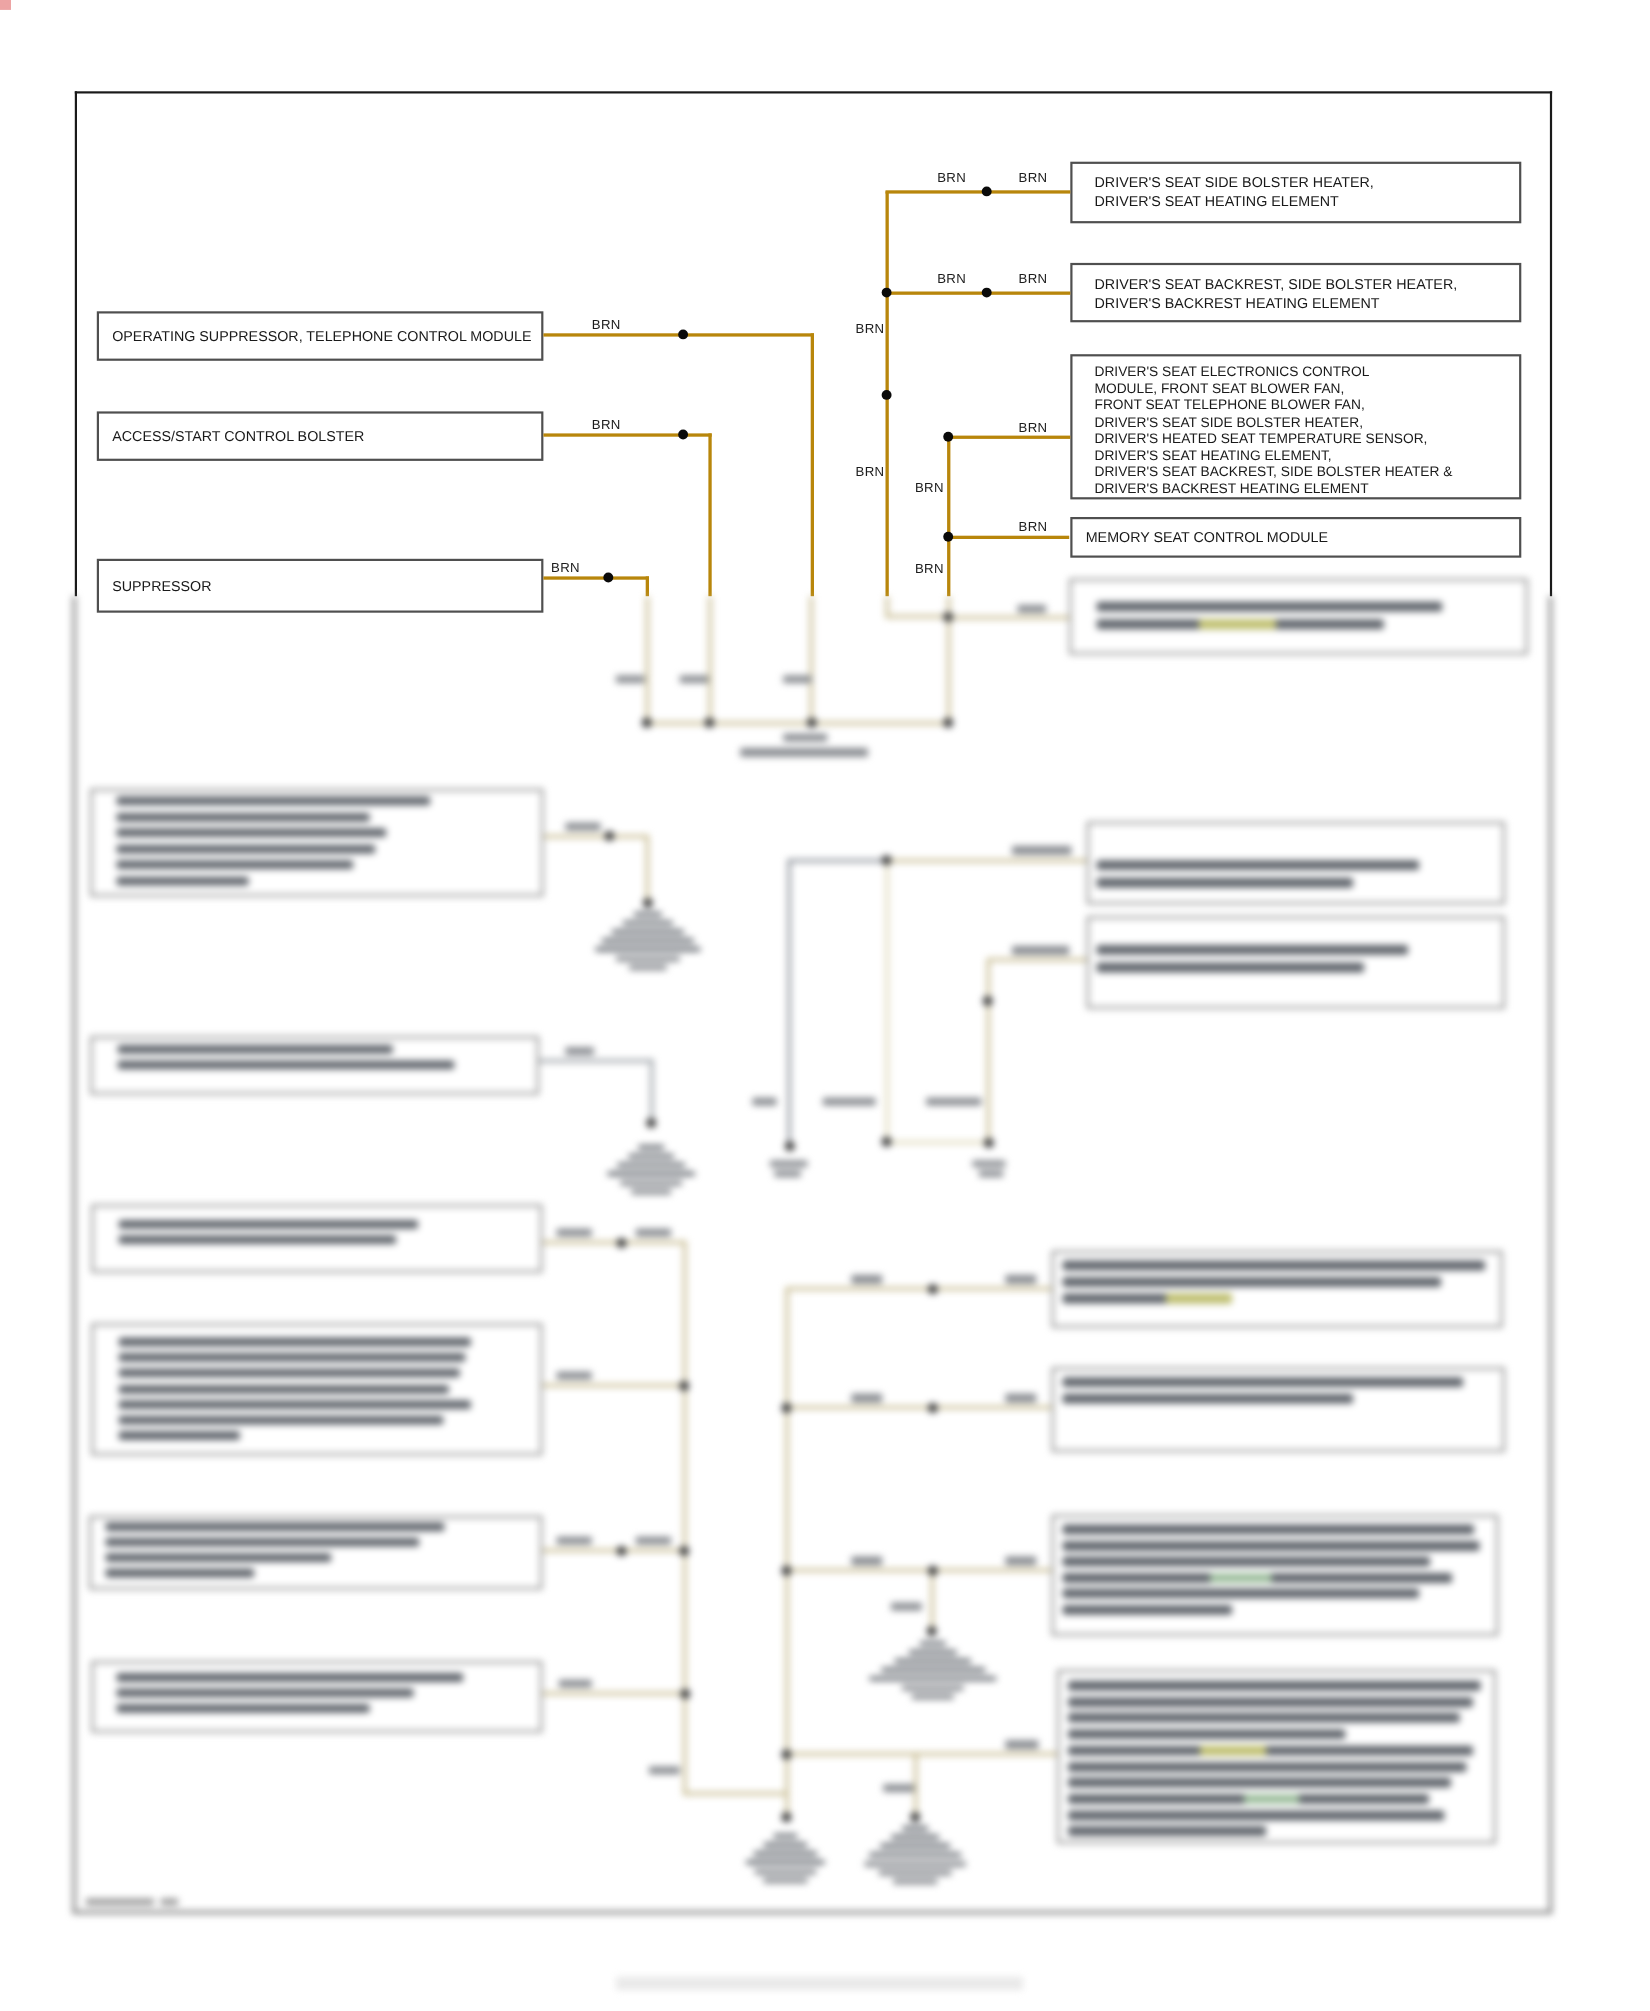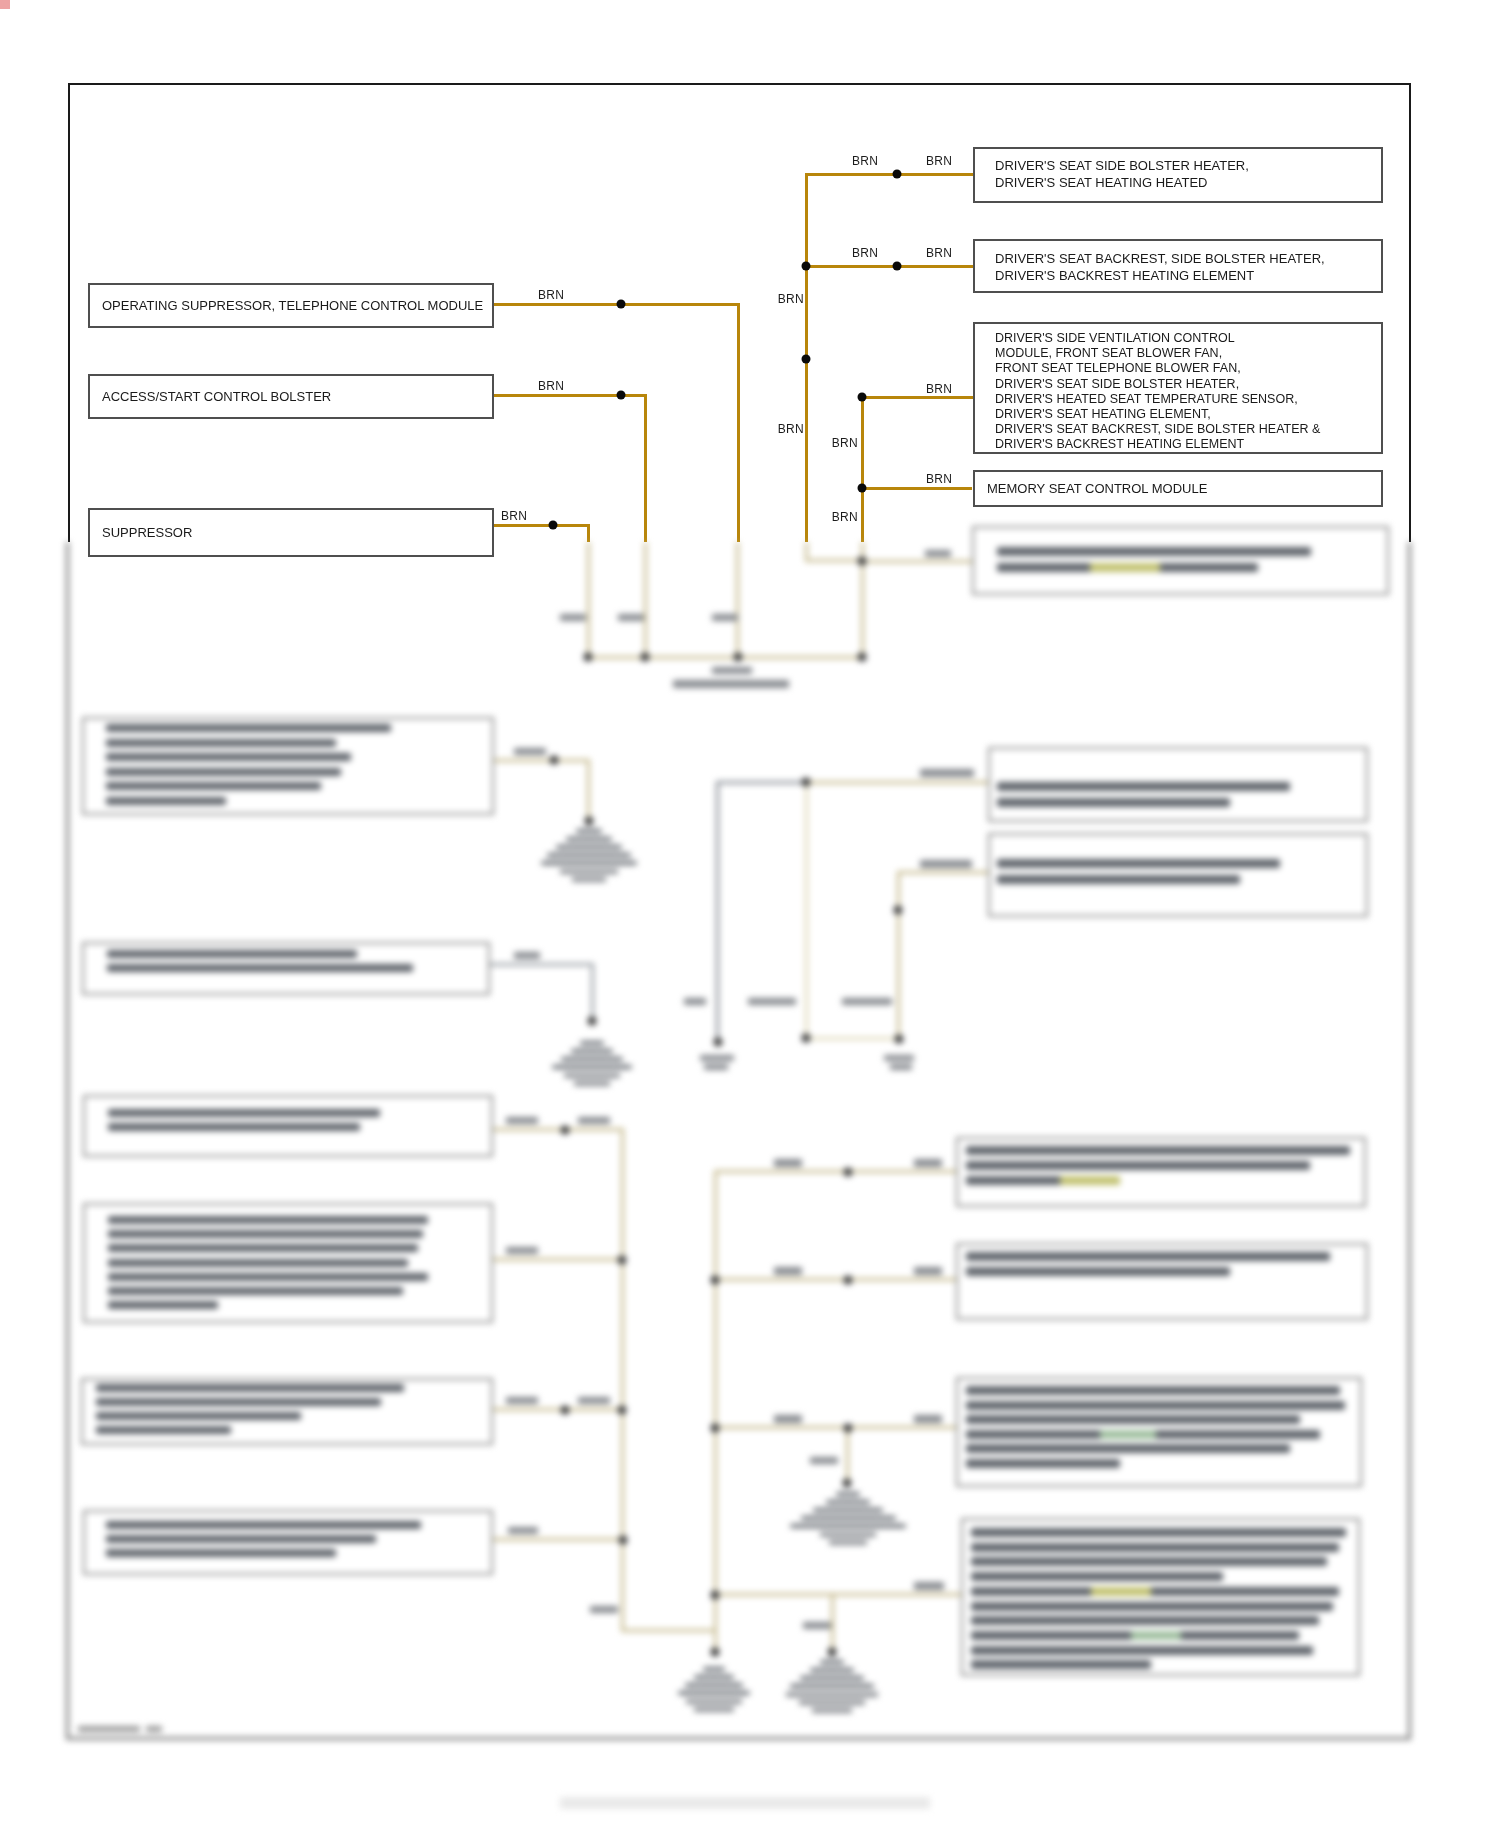--- a/index.html
+++ b/index.html
@@ -41,32 +41,32 @@
 <div class="modbox flexc" style="left:88px;top:374px;width:406px;height:45px;">
   <span class="pad">ACCESS/START CONTROL BOLSTER</span>
 </div>
 <div class="modbox flexc" style="left:88px;top:508px;width:406px;height:49px;">
   <span class="pad">SUPPRESSOR</span>
 </div>
 
 <div class="modbox" style="left:973px;top:147px;width:410px;height:56px;">
   <div class="rlines">
     <div>DRIVER'S SEAT SIDE BOLSTER HEATER,</div>
-    <div>DRIVER'S SEAT HEATING HEATED</div>
+    <div>DRIVER'S SEAT HEATING ELEMENT</div>
   </div>
 </div>
 <div class="modbox" style="left:973px;top:239px;width:410px;height:54px;">
   <div class="rlines" style="padding-top:9px;">
     <div>DRIVER'S SEAT BACKREST, SIDE BOLSTER HEATER,</div>
     <div>DRIVER'S BACKREST HEATING ELEMENT</div>
   </div>
 </div>
 <div class="modbox" style="left:973px;top:322px;width:410px;height:132px;">
   <div class="rlines dense">
-    <div>DRIVER'S SIDE VENTILATION CONTROL</div>
+    <div>DRIVER'S SEAT ELECTRONICS CONTROL</div>
     <div>MODULE, FRONT SEAT BLOWER FAN,</div>
     <div>FRONT SEAT TELEPHONE BLOWER FAN,</div>
     <div>DRIVER'S SEAT SIDE BOLSTER HEATER,</div>
     <div>DRIVER'S HEATED SEAT TEMPERATURE SENSOR,</div>
     <div>DRIVER'S SEAT HEATING ELEMENT,</div>
     <div>DRIVER'S SEAT BACKREST, SIDE BOLSTER HEATER &amp;</div>
     <div>DRIVER'S BACKREST HEATING ELEMENT</div>
   </div>
 </div>
 <div class="modbox flexc" style="left:973px;top:470px;width:410px;height:37px;">

